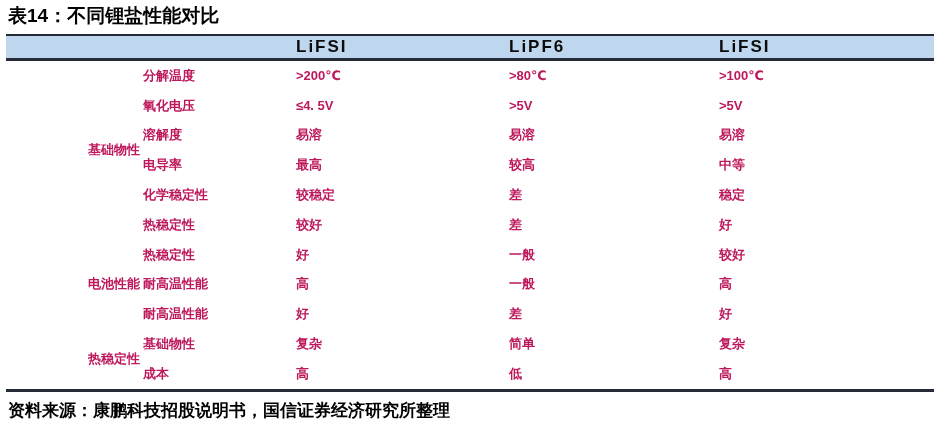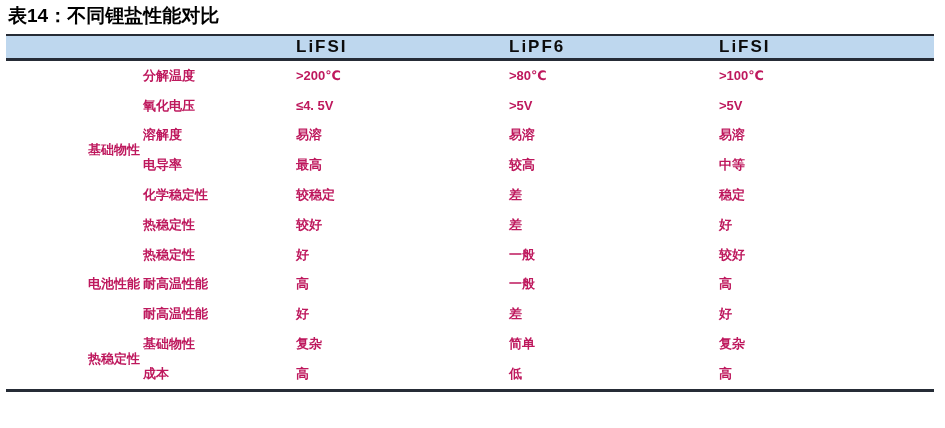--- a/index.html
+++ b/index.html
@@ -136,14 +136,15 @@
       </tr>
       <tr>
         <td>成本</td>
         <td>高</td>
         <td>低</td>
         <td>高</td>
       </tr>
     </tbody>
   </table>
 
+  <div class="source">资料来源：康鹏科技招股说明书，国信证券经济研究所整理</div>
 
 </div>
 
 </body></html>

